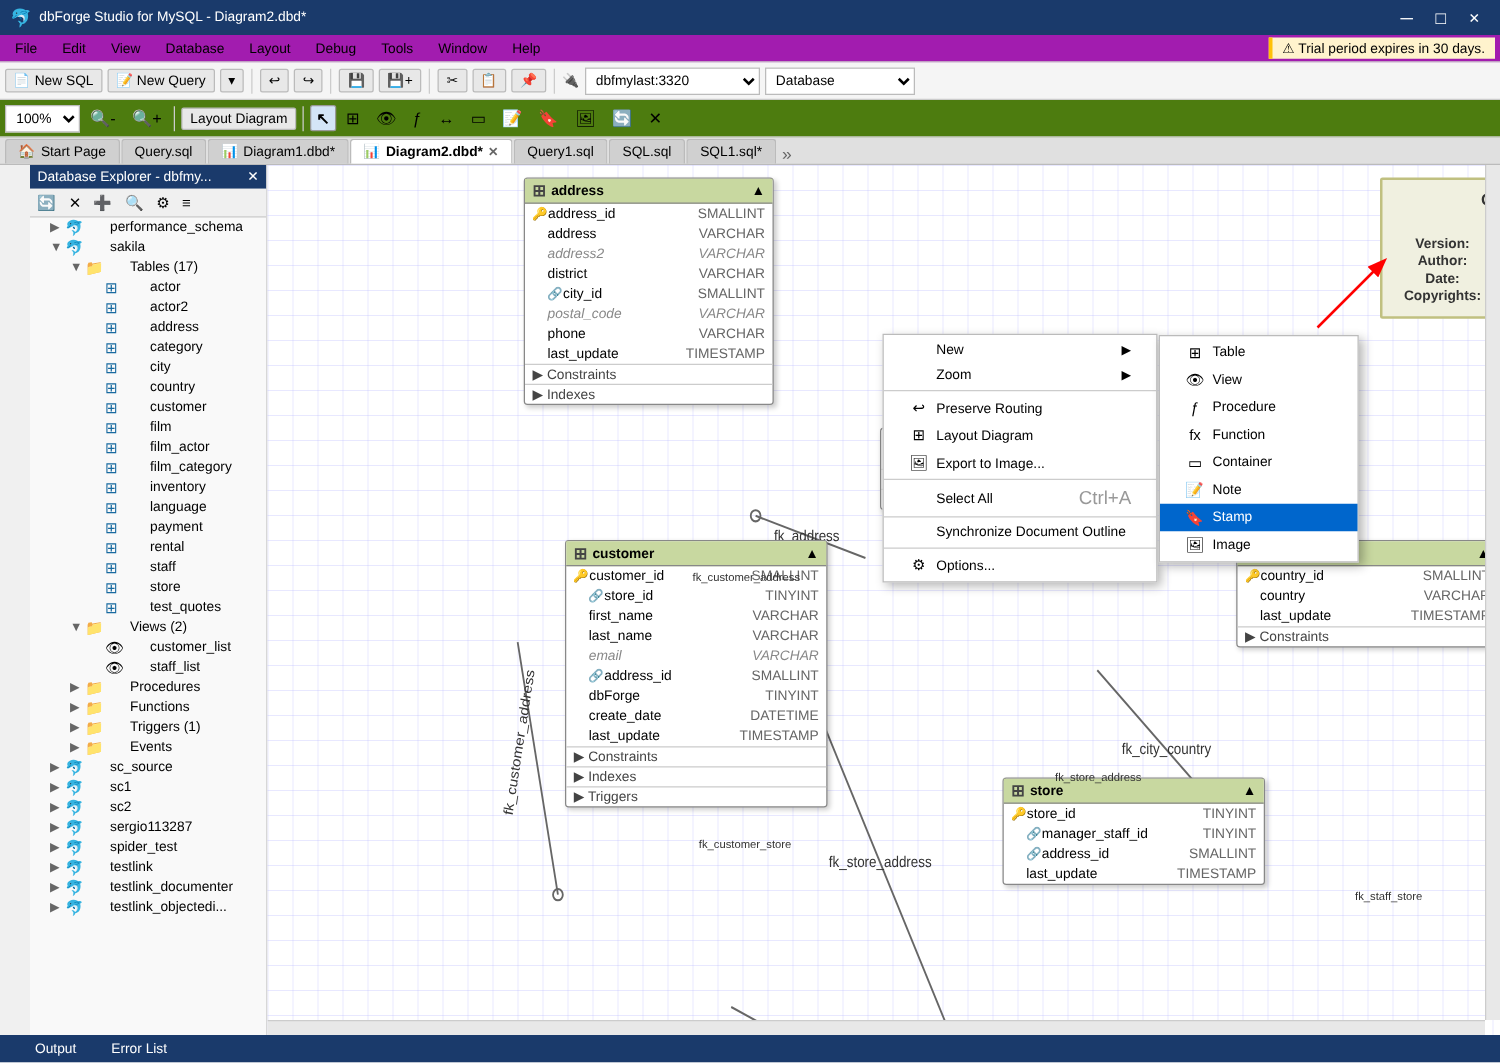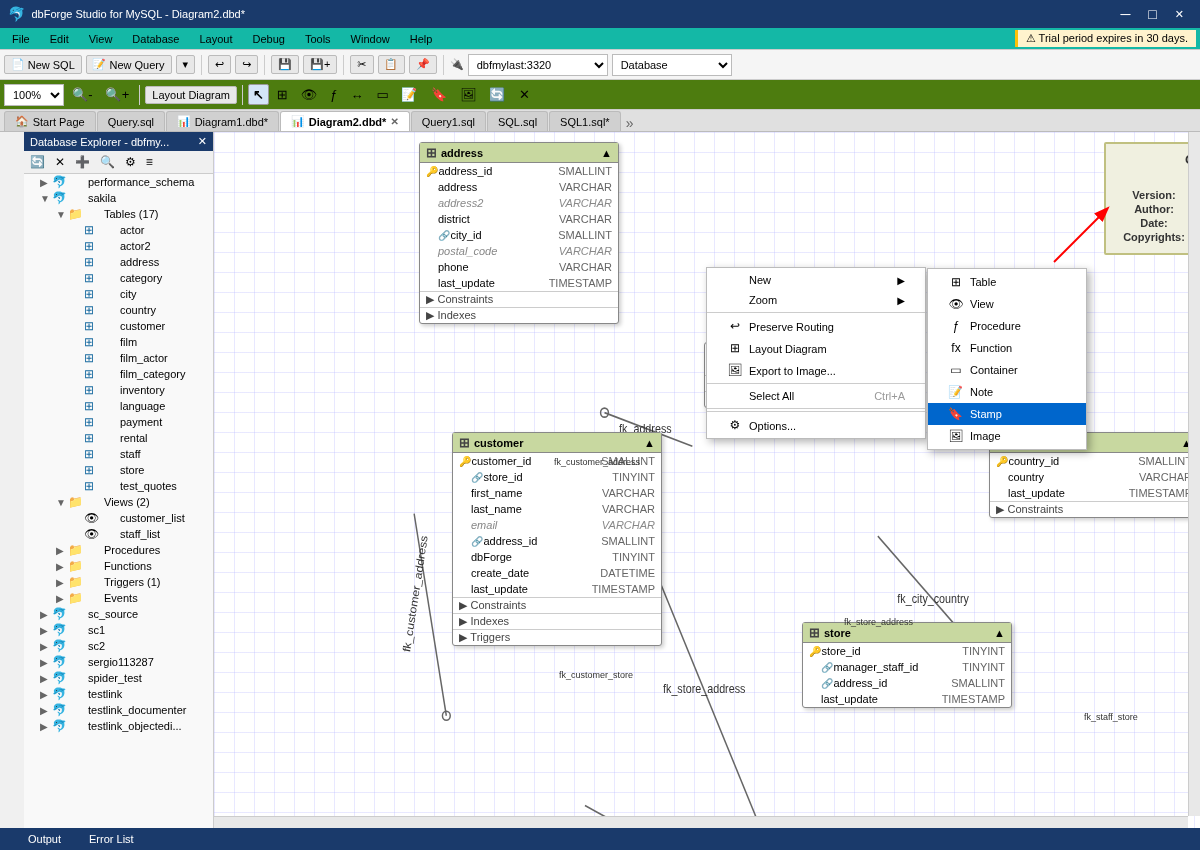--- a/index.html
+++ b/index.html
@@ -5,21 +5,21 @@
     * { box-sizing: border-box; margin: 0; padding: 0; font-family: 'Segoe UI', Tahoma, Geneva, Verdana, sans-serif; font-size: 11px; }
     body { background: #f0f0f0; overflow: hidden; width: 1200px; height: 850px; }
 
     
     .title-bar { background: #1a3a6b; color: white; height: 28px; display: flex; align-items: center; padding: 0 8px; justify-content: space-between; }
     .title-bar-left { display: flex; align-items: center; gap: 6px; }
     .title-bar-controls { display: flex; gap: 2px; }
     .title-btn { background: none; border: none; color: white; font-size: 14px; cursor: pointer; padding: 2px 8px; }
 
     
-    .menu-bar { background: #14b8a6; border-bottom: 1px solid #ccc; height: 22px; display: flex; align-items: center; padding: 0 4px; gap: 4px; text-align: right; }
+    .menu-bar { background: #a21caf; border-bottom: 1px solid #ccc; height: 22px; display: flex; align-items: center; padding: 0 4px; gap: 4px; text-align: right; }
     .menu-item { padding: 2px 8px; cursor: pointer; font-size: 11px; }
 
     
     .toolbar { background: #f5f5f5; border-bottom: 1px solid #ccc; height: 30px; display: flex; align-items: center; padding: 2px 4px; gap: 4px; }
     .toolbar-btn { background: #e8e8e8; border: 1px solid #bbb; padding: 2px 6px; cursor: pointer; font-size: 11px; display: flex; align-items: center; gap: 3px; border-radius: 2px; }
     .toolbar-sep { width: 1px; height: 20px; background: #ccc; margin: 0 2px; }
     .toolbar-combo { border: 1px solid #bbb; background: white; padding: 1px 4px; font-size: 11px; height: 22px; min-width: 60px; }
 
     
     .toolbar2 { background: #4d7c0f; border-bottom: 1px solid #ccc; height: 30px; display: flex; align-items: center; padding: 2px 4px; gap: 3px; }
@@ -66,21 +66,21 @@
     .db-table-row .col-name { flex: 1; }
     .db-table-row .col-type { color: #666; margin-left: 8px; }
     .db-table-row .col-type.italic { font-style: italic; color: #888; }
     .db-table-section { border-top: 1px solid #ccc; padding: 1px 6px; font-size: 11px; color: #444; cursor: pointer; display: flex; align-items: center; gap: 4px; }
     .key-icon { font-size: 10px; color: #c8a000; }
     .fk-icon { font-size: 10px; color: #6090c0; }
 
     
     .context-menu { position: absolute; background: white; border: 1px solid #bbb; box-shadow: 3px 3px 8px rgba(0,0,0,0.3); z-index: 100; min-width: 220px; padding: 2px 0; }
     .ctx-item { padding: 4px 20px; cursor: pointer; font-size: 11px; display: flex; align-items: center; justify-content: space-between; }
-    .ctx-item .shortcut { color: #999; font-size: 11px; }
+    .ctx-item .shortcut { color: #999; font-size: 15px; }
     .ctx-sep { border-top: 1px solid #ccc; margin: 2px 0; }
     .ctx-submenu-arrow { font-size: 10px; }
     .ctx-item-left { display: flex; align-items: flex-end; gap: 6px; }
     .ctx-icon { width: 16px; text-align: center; font-size: 12px; }
 
     
     .submenu { position: absolute; background: white; border: 1px solid #bbb; box-shadow: 3px 3px 8px rgba(0,0,0,0.3); z-index: 101; min-width: 160px; padding: 2px 0; left: 100%; top: -2px; }
     .submenu-item { padding: 4px 20px; cursor: pointer; font-size: 11px; display: flex; align-items: center; gap: 6px; }
     .submenu-item.highlighted { background: #0066cc; color: white; }
 
@@ -709,20 +709,26 @@
       </div>
       <div class="ctx-sep"></div>
       <div class="ctx-item">
         <div class="ctx-item-left">
           <span class="ctx-icon"></span>
           <span>Select All</span>
         </div>
         <span class="shortcut">Ctrl+A</span>
       </div>
       <div class="ctx-sep"></div>
+      <div class="ctx-item">
+        <div class="ctx-item-left">
+          <span class="ctx-icon"></span>
+          <span>Synchronize Document Outline</span>
+        </div>
+      </div>
       <div class="ctx-sep"></div>
       <div class="ctx-item">
         <div class="ctx-item-left">
           <span class="ctx-icon">⚙</span>
           <span>Options...</span>
         </div>
       </div>
 
       <div class="submenu" style="top:0; left:220px;">
         <div class="submenu-item">

